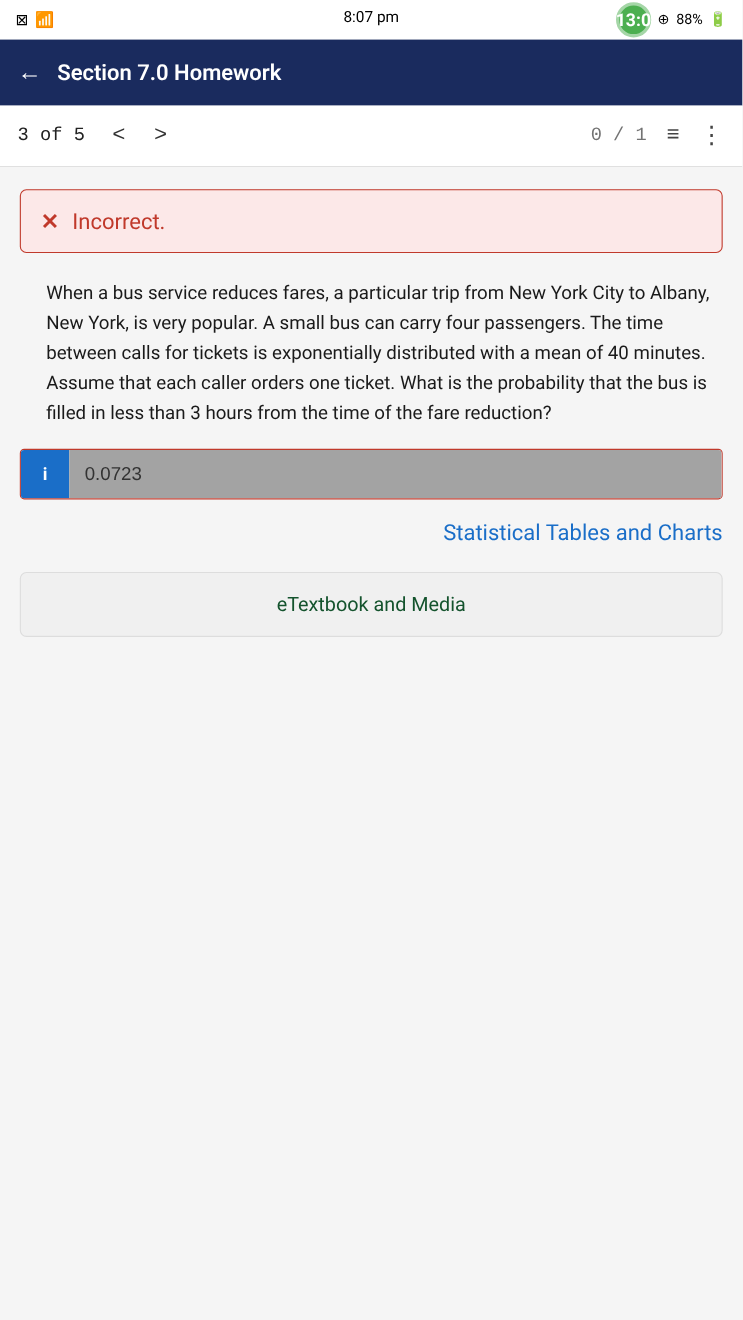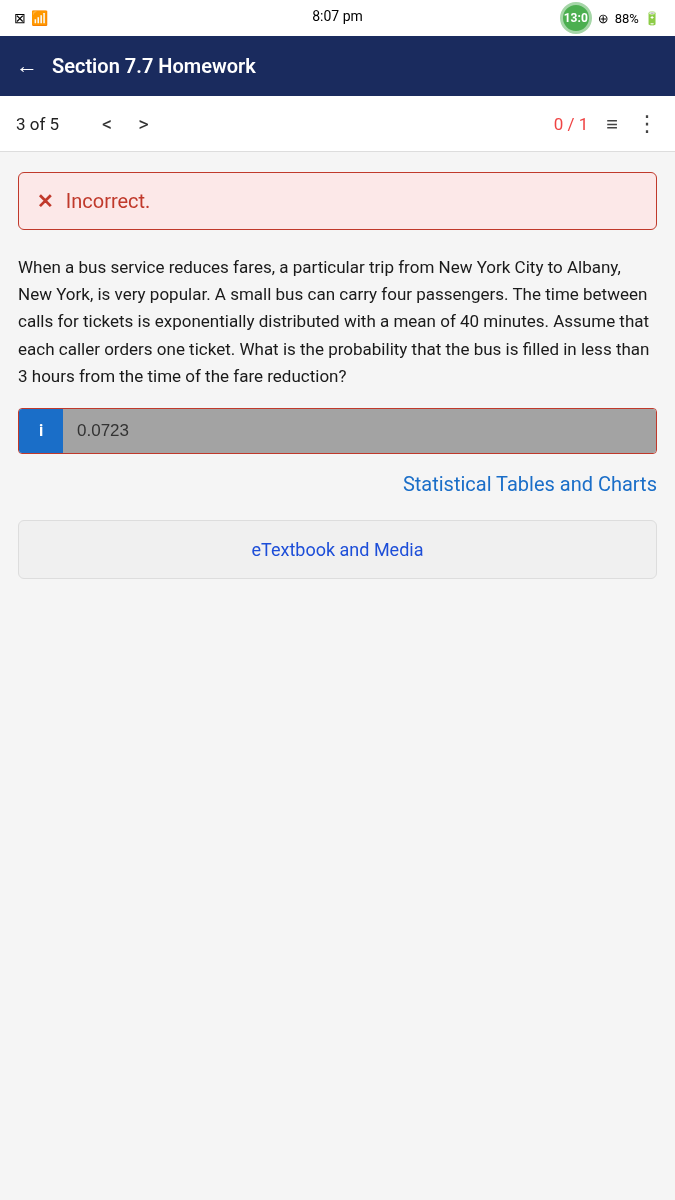--- a/index.html
+++ b/index.html
@@ -63,41 +63,42 @@
     }
 
     
     .nav-bar {
       background: #fff;
       display: flex;
       align-items: center;
       padding: 0 16px;
       height: 56px;
       border-bottom: 1px solid #ddd;
+      font-family: Liberation Mono, monospace;
     }
     .nav-question-count {
       font-size: 17px;
       color: #222;
       font-weight: 400;
       min-width: 70px;
     }
     .nav-arrows {
       display: flex;
       gap: 10px;
       margin-left: 8px;
     }
     .nav-arrow {
       font-size: 20px;
       color: #333;
       cursor: pointer;
       padding: 4px 8px;
     }
     .nav-score {
       font-size: 17px;
-      color: #ef4444;
+      color: #737373;
       margin-left: auto;
       margin-right: 18px;
     }
     .nav-list-icon {
       font-size: 20px;
       color: #444;
       margin-right: 18px;
       cursor: pointer;
     }
     .nav-more-icon {
@@ -134,20 +135,21 @@
       color: #c0392b;
       font-weight: 400;
     }
 
     
     .question-body {
       font-size: 17px;
       color: #1a1a1a;
       line-height: 1.6;
       margin-bottom: 18px;
+      margin-left: 24px;
     }
 
     .round-instruction {
       font-size: 17px;
       color: #1a1a1a;
       margin-bottom: 16px;
       font-weight: 400;
     }
 
     
@@ -194,37 +196,37 @@
     }
 
     
     .etextbook-btn {
       background: #f0f0f0;
       border: 1px solid #ddd;
       border-radius: 6px;
       padding: 18px 18px;
       text-align: center;
       font-size: 18px;
-      color: #1d4ed8;
+      color: #14532d;
       cursor: pointer;
       width: 100%;
       margin-bottom: 10px;
     }
 
     
     .timer-circle {
       width: 32px;
       height: 32px;
       border-radius: 50%;
       background: #4caf50;
       border: 3px solid #a5d6a7;
       display: flex;
       align-items: center;
       justify-content: center;
-      font-size: 12px;
+      font-size: 16px;
       color: #fff;
       font-weight: bold;
     }
   </style>
 </head>
 <body>
 
 <div class="status-bar">
   <div class="status-left">
     <span>⊠</span>
@@ -234,21 +236,21 @@
   <div class="status-right">
     <div class="timer-circle">13:0</div>
     <span>⊕</span>
     <span>88%</span>
     <span>🔋</span>
   </div>
 </div>
 
 <div class="header">
   <span class="header-back">←</span>
-  <span class="header-title">Section 7.7 Homework</span>
+  <span class="header-title">Section 7.0 Homework</span>
 </div>
 
 <div class="nav-bar">
   <span class="nav-question-count">3 of 5</span>
   <div class="nav-arrows">
     <span class="nav-arrow">&lt;</span>
     <span class="nav-arrow">&gt;</span>
   </div>
   <span class="nav-score">0 / 1</span>
   <span class="nav-list-icon">≡</span>

